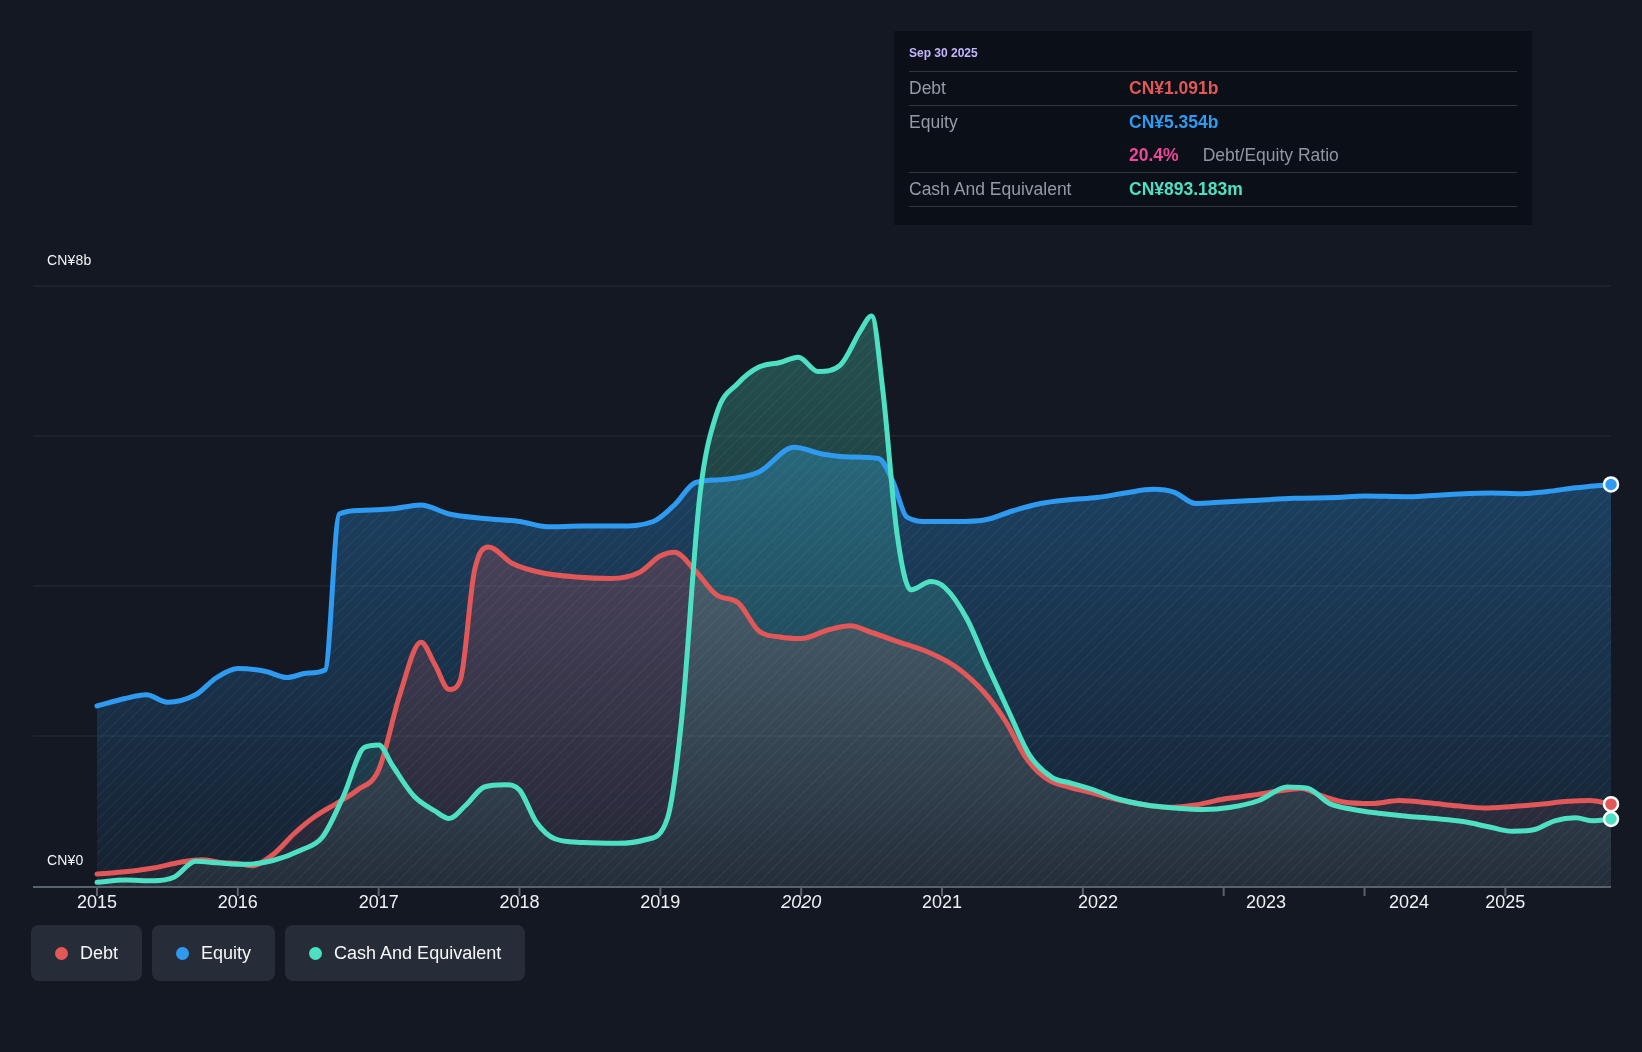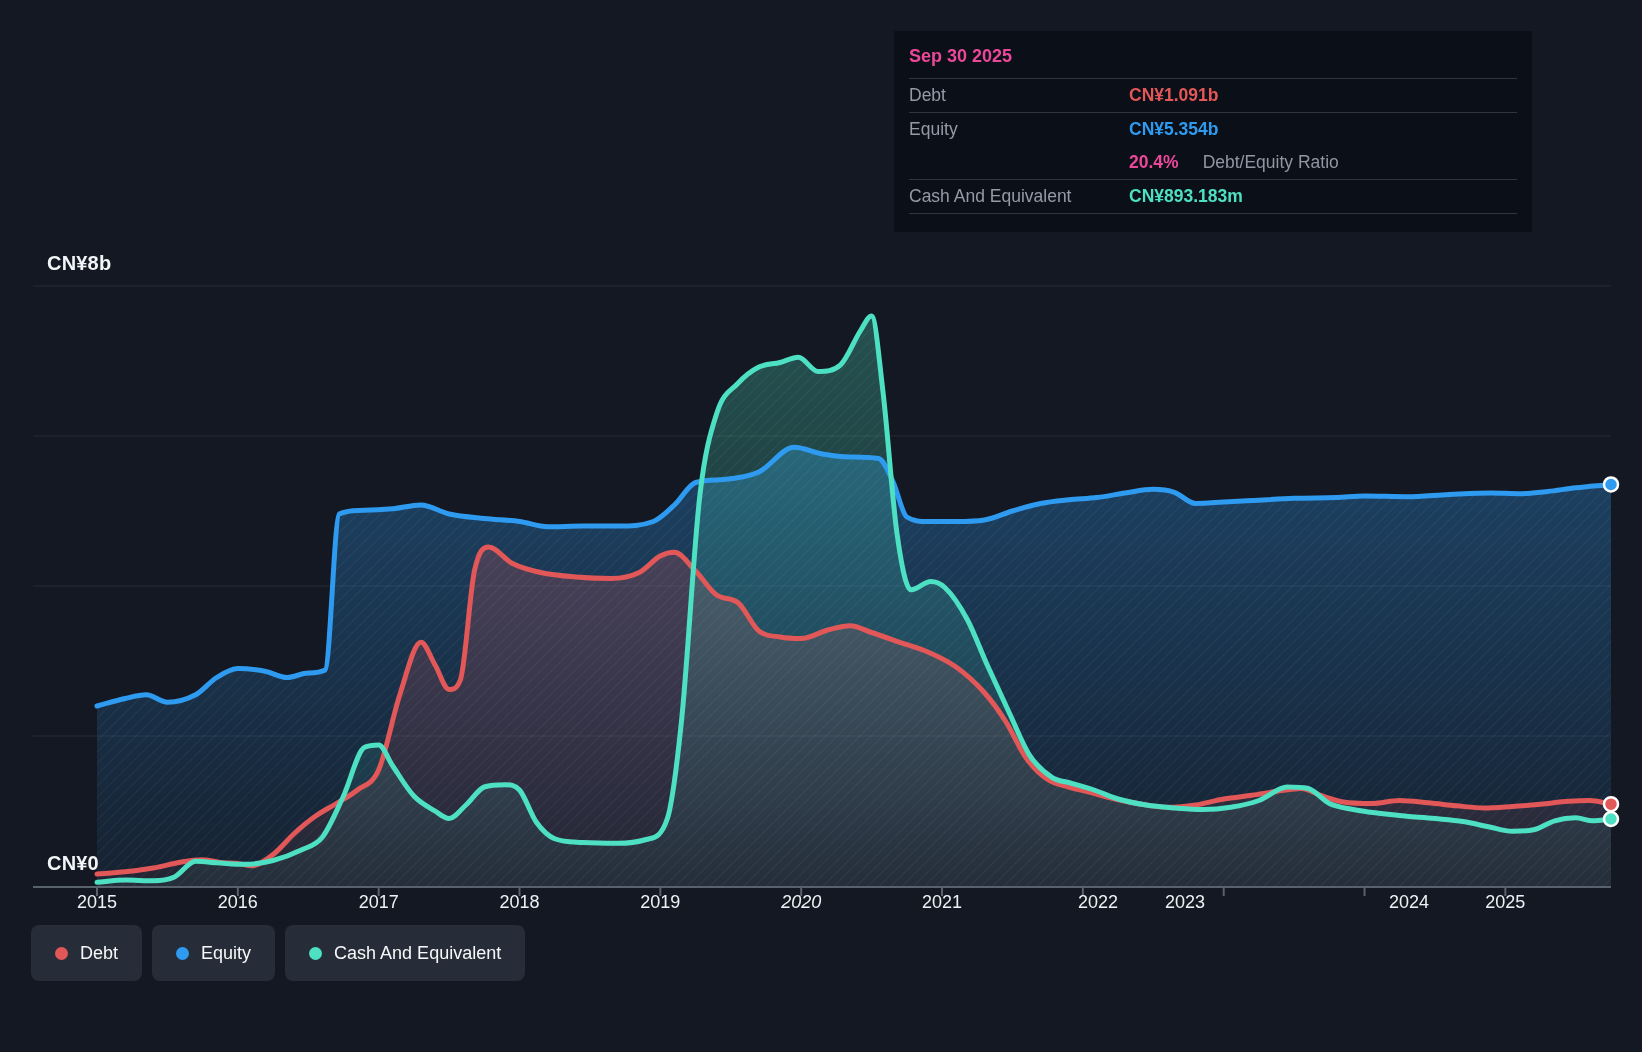--- a/index.html
+++ b/index.html
@@ -7,40 +7,40 @@
     width:1642px;height:1052px;position:relative;overflow:hidden;
     background:#141822;
     font-family:"Liberation Sans", sans-serif;
     -webkit-font-smoothing:antialiased;
   }
   .stage{position:absolute;inset:0;}
   svg#plot{position:absolute;left:0;top:0;}
 
   
   .ylabel{
-    position:absolute;left:47px;color:#f2f4f6;font-size:20px;font-weight:700;
+    position:absolute;left:47px;color:#f2f4f6;font-size:14px;font-weight:400;
     letter-spacing:.2px;
   }
   .ylabel.top{top:252px;}
   .ylabel.zero{top:852px;}
 
   
   .xlabel{
     position:absolute;top:892px;width:84px;margin-left:-42px;text-align:center;
     color:#eef1f4;font-size:18px;
   }
 
   
   .tooltip{
     position:absolute;left:893px;top:30px;width:640px;box-sizing:border-box;
     background:#0b0f17;border:1px solid rgba(255,255,255,0.04);
     color:#fff;
   }
   .tt-title{
-    padding:15px 15px 11px 15px;font-size:18px;font-weight:700;color:#ec4899;
+    padding:15px 15px 11px 15px;font-size:12px;font-weight:700;color:#c4b5fd;
   }
   .tt-row{
     display:flex;align-items:center;height:33px;margin:0 15px;
     border-top:1px solid rgba(255,255,255,0.16);
     font-size:17.5px;
   }
   .tt-row.no-line{border-top:none;}
   .tt-label{width:220px;color:#939ba7;}
   .tt-value{font-weight:700;}
   .tt-ratio{color:#ec4899;font-weight:700;}
@@ -111,21 +111,21 @@
   <div class="ylabel zero">CN¥0</div>
   <div id="xlabels">
       <div class="xlabel" style="left: 97px;">2015</div>
       <div class="xlabel" style="left: 237.837px;">2016</div>
       <div class="xlabel" style="left: 378.674px;">2017</div>
       <div class="xlabel" style="left: 519.512px;">2018</div>
       <div class="xlabel" style="left: 660.349px;">2019</div>
       <div class="xlabel" style="left: 801.186px; font-style: italic;">2020</div>
       <div class="xlabel" style="left: 942.023px;">2021</div>
       <div class="xlabel" style="left: 1098px; text-align: center;">2022</div>
-      <div class="xlabel" style="left: 1163px; text-align: right;">2023</div>
+      <div class="xlabel" style="left: 1266px;">2023</div>
       <div class="xlabel" style="left: 1409px;">2024</div>
       <div class="xlabel" style="left: 1505.37px;">2025</div>
     </div>
 
   <div class="tooltip">
     <div class="tt-title">Sep 30 2025</div>
     <div class="tt-row">
       <span class="tt-label">Debt</span>
       <span class="tt-value" style="color: rgb(226, 87, 87);">CN¥1.091b</span>
     </div>

